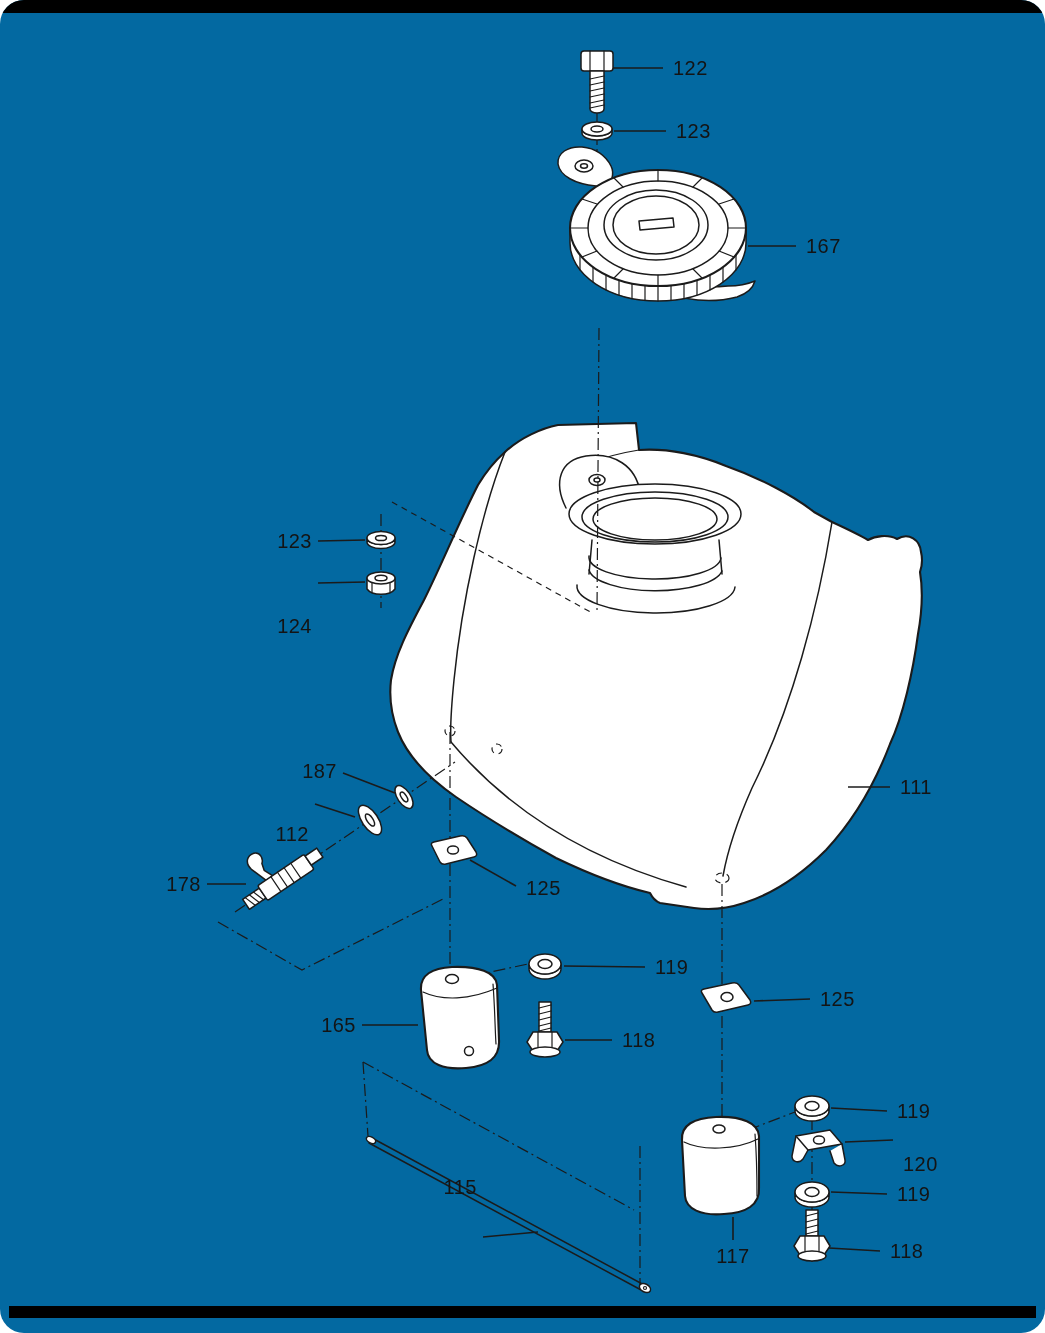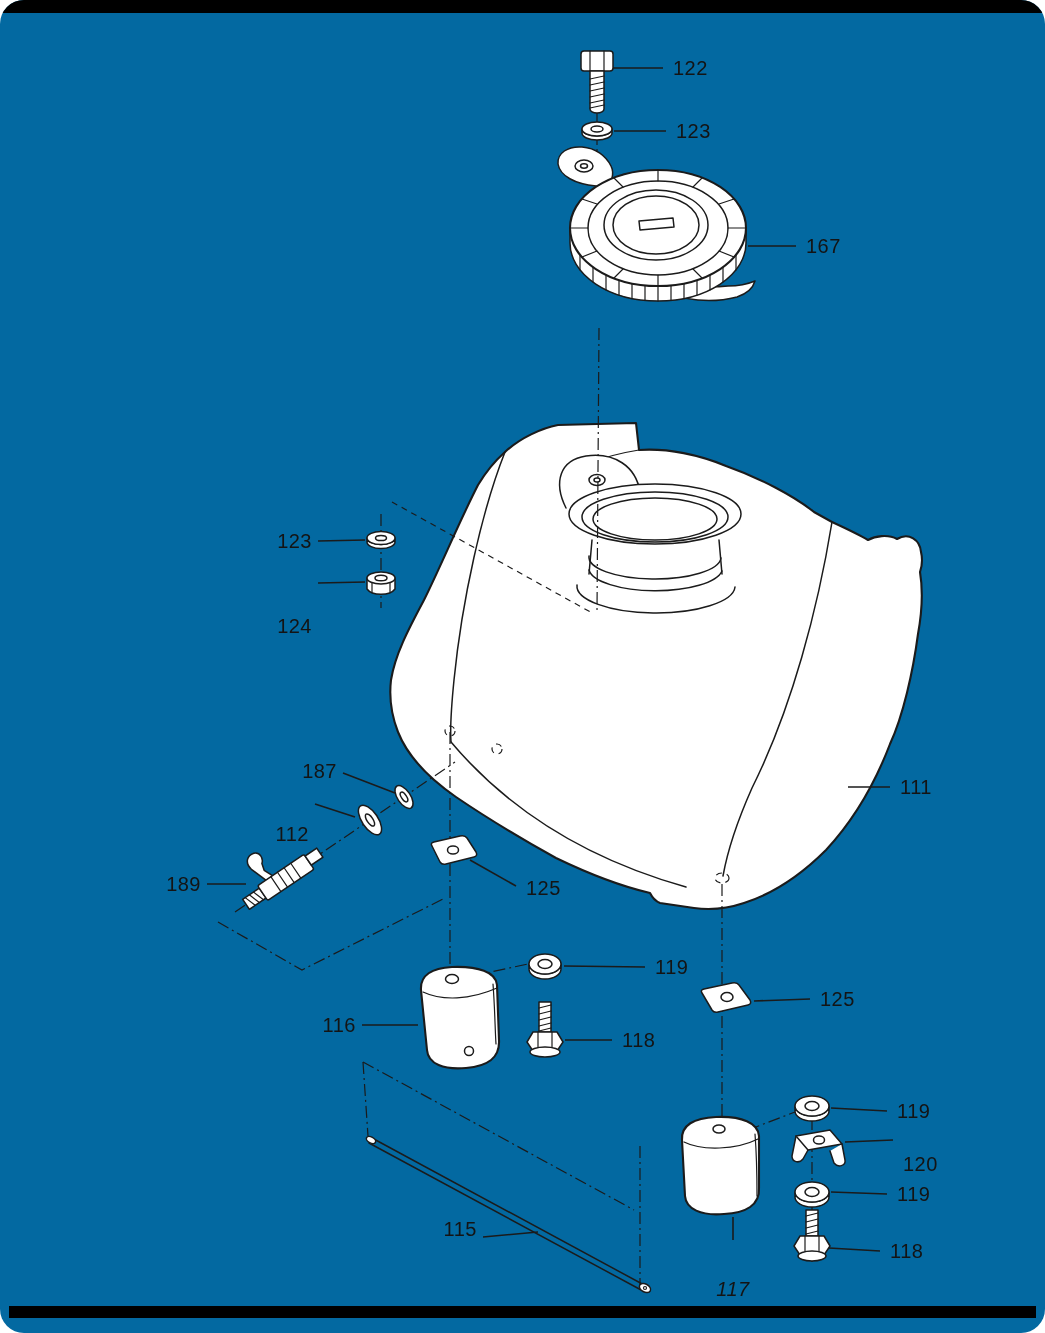--- a/index.html
+++ b/index.html
@@ -242,27 +242,27 @@
   </svg>
 
   <div id="callouts">
       <span class="callout side-right" style="left: 670px; top: 68px;">122</span>
       <span class="callout side-right" style="left: 673px; top: 131px;">123</span>
       <span class="callout side-right" style="left: 803px; top: 246px;">167</span>
       <span class="callout side-left" style="left: 312px; top: 541px;">123</span>
       <span class="callout side-left" style="left: 312px; top: 578px; margin-top: 48px;">124</span>
       <span class="callout side-left" style="left: 337px; top: 771px;">187</span>
       <span class="callout side-left" style="left: 309px; top: 802px; margin-top: 32px;">112</span>
-      <span class="callout side-left" style="left: 201px; top: 884px;">189</span>
+      <span class="callout side-left" style="left: 201px; top: 884px;">178</span>
       <span class="callout side-right" style="left: 897px; top: 787px;">111</span>
       <span class="callout side-right" style="left: 523px; top: 888px;">125</span>
-      <span class="callout side-left" style="left: 356px; top: 1025px;">116</span>
+      <span class="callout side-left" style="left: 356px; top: 1025px;">165</span>
       <span class="callout side-right" style="left: 652px; top: 967px;">119</span>
       <span class="callout side-right" style="left: 619px; top: 1040px;">118</span>
       <span class="callout side-right" style="left: 817px; top: 999px;">125</span>
       <span class="callout side-right" style="left: 894px; top: 1111px;">119</span>
       <span class="callout side-right" style="left: 900px; top: 1164px;">120</span>
       <span class="callout side-right" style="left: 894px; top: 1194px;">119</span>
       <span class="callout side-right" style="left: 887px; top: 1251px;">118</span>
-      <span class="callout side-below" style="left: 733px; top: 1276px; font-style: italic;">117</span>
-      <span class="callout side-left" style="left: 477px; top: 1229px;">115</span>
+      <span class="callout side-below" style="left: 733px; top: 1243px;">117</span>
+      <span class="callout side-left" style="left: 477px; top: 1187px;">115</span>
     </div>
 </div>
 
 </body></html>

